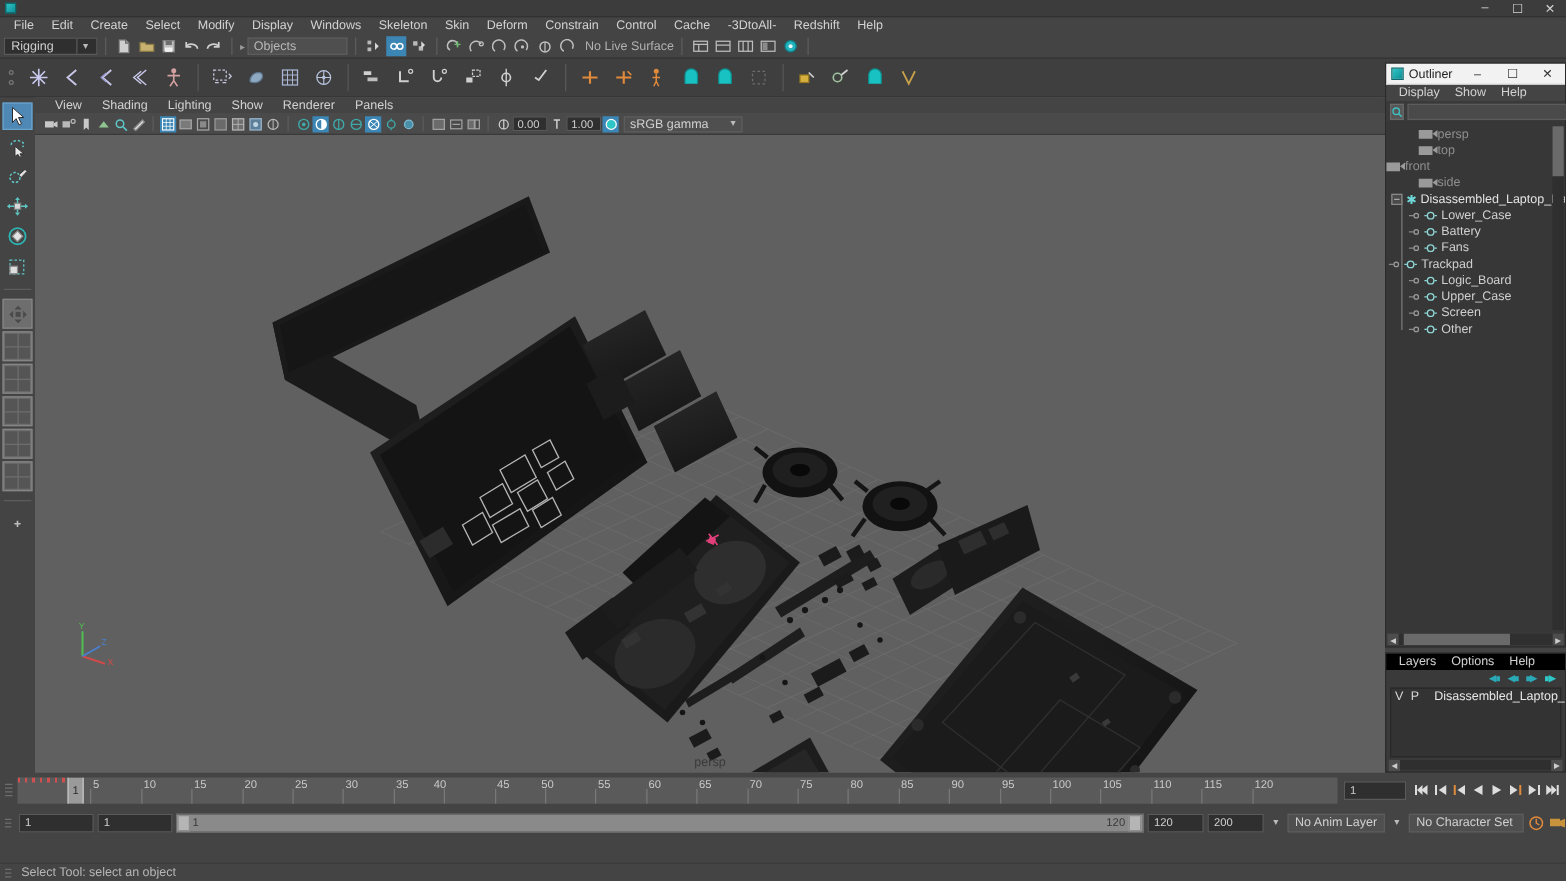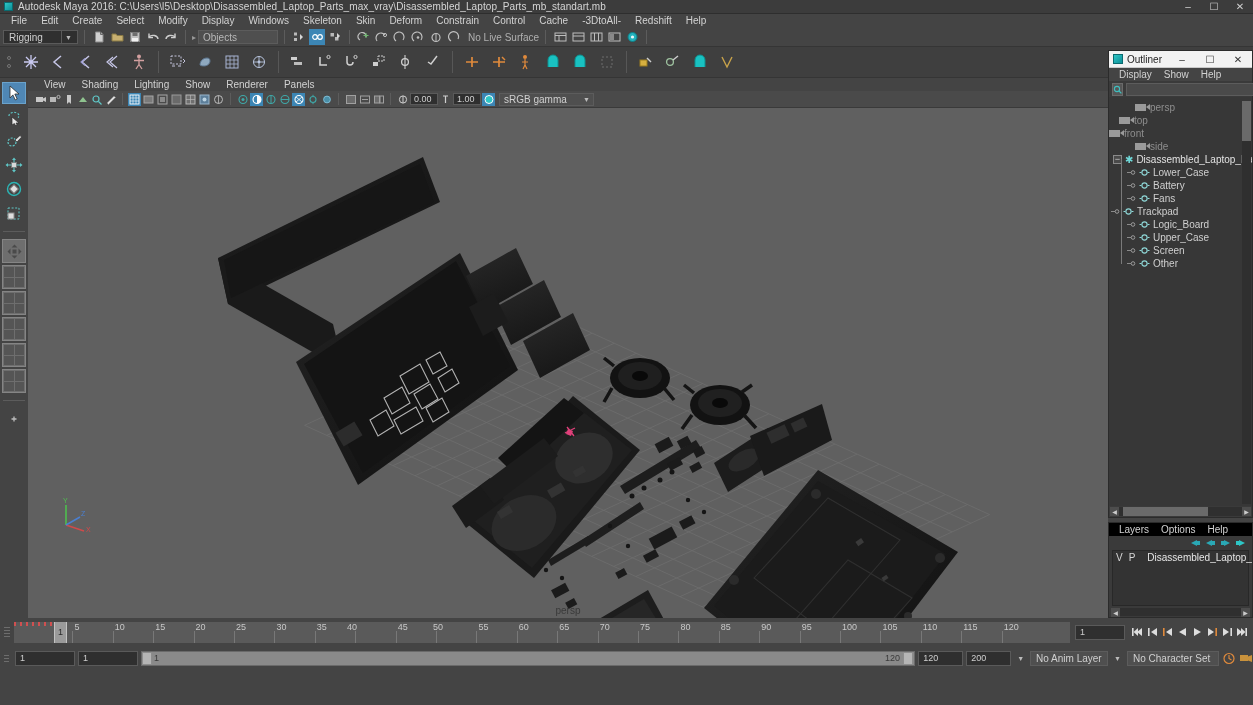--- a/index.html
+++ b/index.html
@@ -292,21 +292,20 @@
   
   .vdiv{position:absolute;left:1102px;top:78px;width:6px;height:540px;background:#444;}
 </style>
 </head>
 <body>
 
 <div class="app">
 
   <div class="titlebar">
     <div class="title-ico"></div>
-    <div class="title-text">Autodesk Maya 2016: C:\Users\l5\Desktop\Disassembled_Laptop_Parts_max_vray\Disassembled_Laptop_Parts_mb_standart.mb</div>
     <div class="win-btns">
       <div class="win-btn">–</div>
       <div class="win-btn">☐</div>
       <div class="win-btn close">✕</div>
     </div>
   </div>
 
   <div class="menubar">
     <div class="menu-item">File</div>
     <div class="menu-item">Edit</div>
@@ -1109,21 +1108,21 @@
           </svg>
       </div>
       <input value="" placeholder="" style="">
     </div>
 
     <div class="ol-tree">
       <div class="ol-row" style="padding-left:26px;">
         <span class="camico"></span>
         <span class="lbl">persp</span>
       </div>
-      <div class="ol-row" style="padding-left:10px;">
+      <div class="ol-row" style="padding-left:26px;">
         <span class="camico"></span>
         <span class="lbl">top</span>
       </div>
       <div class="ol-row" style="">
         <span class="camico"></span>
         <span class="lbl">front</span>
       </div>
       <div class="ol-row" style="padding-left:26px;">
         <span class="camico"></span>
         <span class="lbl">side</span>
@@ -1431,14 +1430,22 @@
     </div>
     <div class="pb">
       <svg width="14" height="13" viewBox="0 0 14 13">
           <rect x="1" y="3" width="8" height="6" fill="#c9923c"></rect>
           <path d="M9 4.5l4-1.5v7l-4-1.5z" fill="#c9923c"></path>
         </svg>
     </div>
   </div>
 
 
+  <div class="helpline">
+    <div class="cmd-grip">
+        <i></i>
+        <i></i>
+        <i></i>
+      </div>
+    <div class="help-text">Select Tool: select an object</div>
+  </div>
 
 </div>
 
 </body></html>

